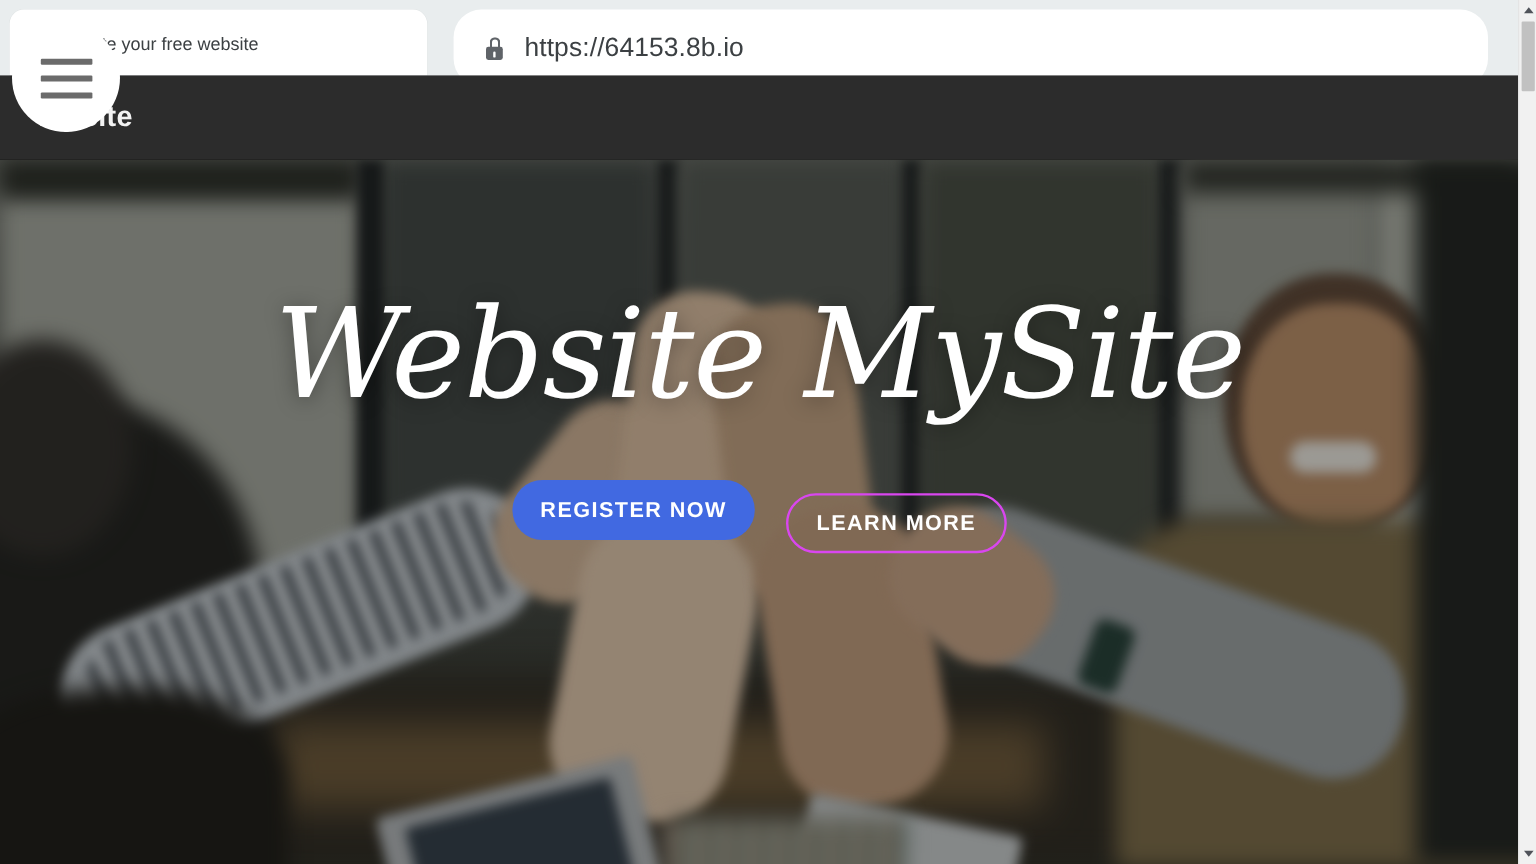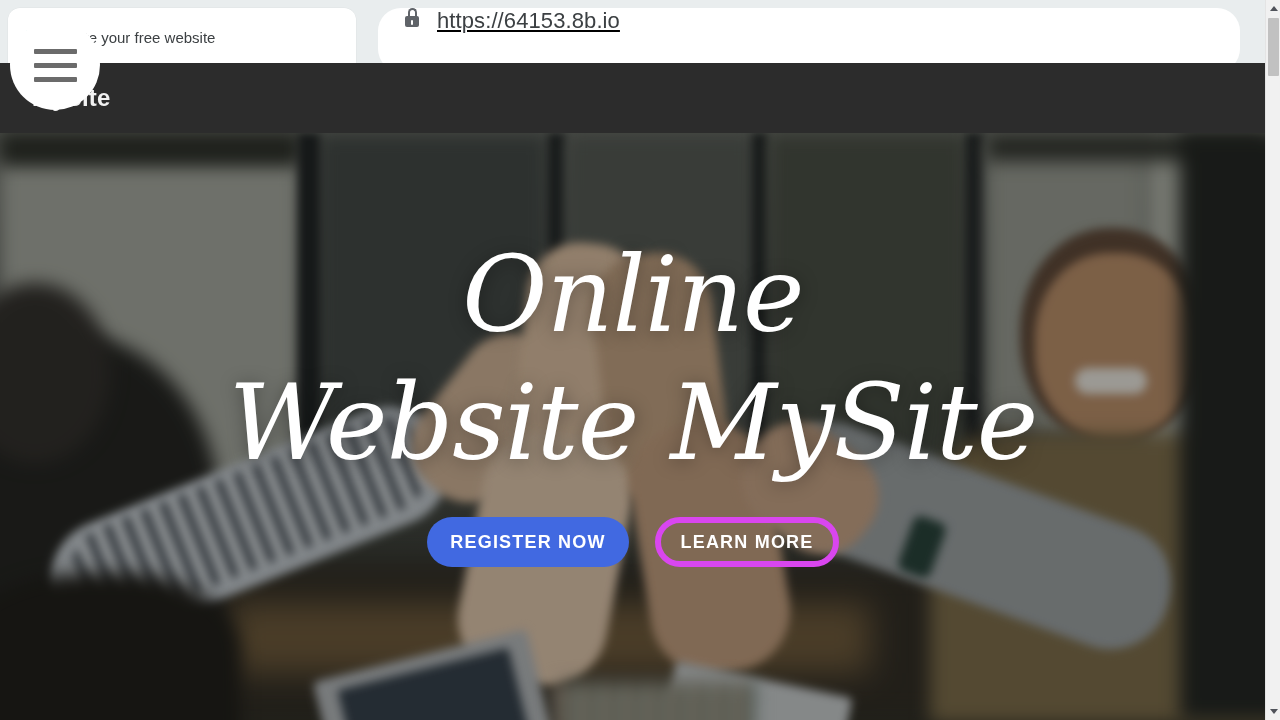--- a/index.html
+++ b/index.html
@@ -29,21 +29,21 @@
   }
   .tab-title{
     position:absolute; left:44px; top:21px; width:270px;
     font-size:15px; color:#3c4043; line-height:18px;
     white-space:nowrap; overflow:hidden; text-overflow:ellipsis;
   }
 
   .url-bar{
     position:absolute; left:378px; top:8px; width:862px; height:64px;
     background:#ffffff; border-radius:23px;
-    display:flex; align-items:flex-start;text-decoration:underline;
+    display:flex; align-items:center;
   }
   .lock-icon{
     margin-left:26px; width:16px; height:19px; flex:0 0 auto;
     position:relative;
   }
   .lock-icon .lock-body{
     position:absolute; left:1px; bottom:0; width:14px; height:11px;
     background:#5f6368; border-radius:2px;
   }
   .lock-icon .lock-shackle{
@@ -134,21 +134,22 @@
     display:flex; align-items:center; justify-content:center;
     white-space:nowrap;
   }
   .btn-primary{
     width:202px; height:50px;
     background:#4169e1; color:#ffffff; border:none;
   }
   .btn-outline{
     width:184px; height:50px;
     background:transparent; color:#ffffff;
-    border:6px solid #d946ef;
+    border:2px solid #d946ef;
+    margin-top:22px;
   }
 
   
   .hamburger-overlay{
     position:absolute; left:10px; top:20px; width:90px; height:90px;
     background:#ffffff; border-radius:50%;
     z-index:50;
     display:flex; flex-direction:column;
     align-items:center; justify-content:center; gap:9px;
     cursor:pointer;
@@ -265,21 +266,20 @@
 
       <div class="ph-blur" style="position:absolute; left:-60px; top:440px; width:300px; height:200px; background:#16130f; border-radius:50% 40% 0 0;"></div>
 
       <div class="ph-blur" style="position:absolute; left:1180px; top:0px; width:120px; height:587px; background:#1a1c19;"></div>
     </div>
 
     <div class="hero-overlay"></div>
 
     <div class="hero-content">
       <div class="hero-title">
-        <div>Online</div>
         <div>Website MySite</div>
       </div>
       <div class="hero-buttons">
         <button class="btn btn-primary">REGISTER NOW</button>
         <button class="btn btn-outline">LEARN MORE</button>
       </div>
     </div>
 
   </div>
 </div>

